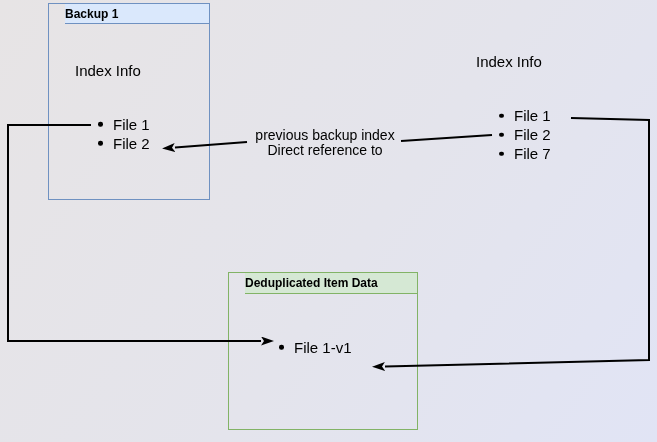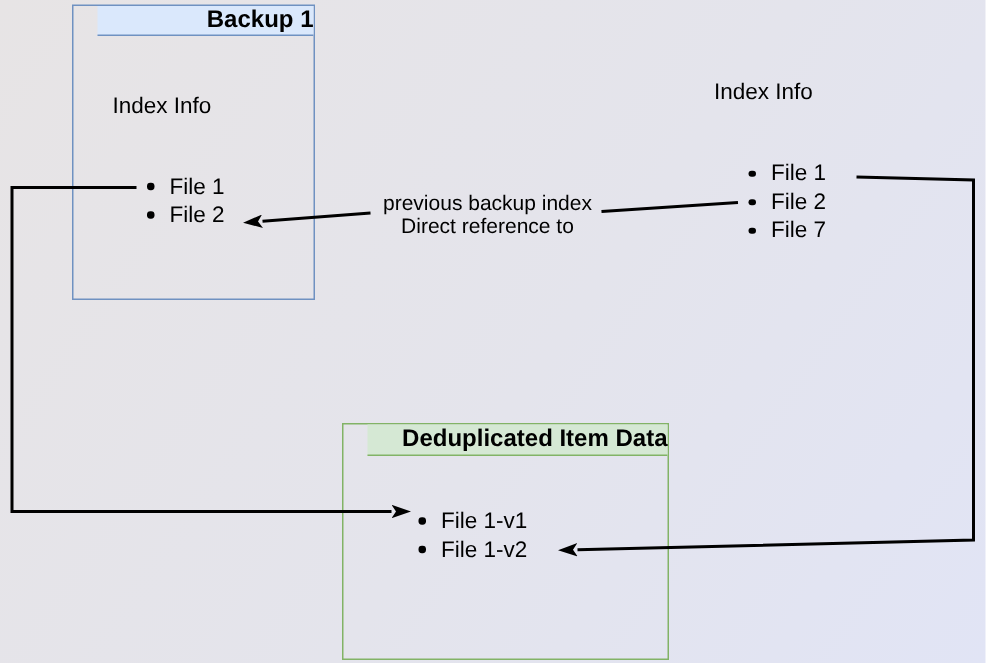--- a/index.html
+++ b/index.html
@@ -19,33 +19,33 @@
     position: absolute;
     border: 1.5px solid;
     background: transparent;
     box-sizing: border-box;
   }
   .box.blue { border-color: var(--blue-border, #6f91c1); }
   .box.green { border-color: var(--green-border, #82b366); }
   .box-header {
     display: flex;
     align-items: center;
-    justify-content: flex-end;
+    justify-content: flex-start;
     font-weight: bold;
-    font-size: 16px;
+    font-size: 12px;
     border-bottom: 1.5px solid;
     box-sizing: border-box;
     margin-left: 16px;
   }
   .blue .box-header { background: var(--blue-fill, #dae8fc); border-color: var(--blue-border, #6f91c1); height: 20px; }
   .green .box-header { background: var(--green-fill, #d5e8d4); border-color: var(--green-border, #82b366); height: 21px; }
 
   #backup1-box { left: 48px; top: 3px; width: 162px; height: 197px; }
   #backup2-box { left: 448px; top: 2px; width: 161px; height: 198px; }
-  #dedup-box   { left: 228px; top: 282px; width: 218px; height: 158px; }
+  #dedup-box   { left: 228px; top: 272px; width: 190px; height: 158px; }
 
   .index-label {
     position: absolute;
     font-size: 15px;
     line-height: 18px;
     white-space: nowrap;
   }
   #backup1-index-label { left: 75px; top: 62px; }
   #backup2-index-label { left: 476px; top: 53px; }
 
@@ -124,21 +124,20 @@
     <li>File 7</li>
   </ul>
 
   <div class="box green" id="dedup-box">
     <div class="box-header">
       <span>Deduplicated Item Data</span>
     </div>
   </div>
   <ul class="filelist" id="dedup-filelist">
     <li>File 1-v1</li>
-    <li>File 1-v2</li>
   </ul>
 
   <div id="annotation">
     <span>previous backup index</span>
     <span>Direct reference to</span>
   </div>
 
   <svg id="connector-layer" width="657" height="442" viewBox="0 0 657 442" xmlns="http://www.w3.org/2000/svg">
     <defs>
       <marker id="arrowhead" markerUnits="userSpaceOnUse" markerWidth="13" markerHeight="9" viewBox="0 0 13 9" refX="0" refY="4.5" orient="auto">

